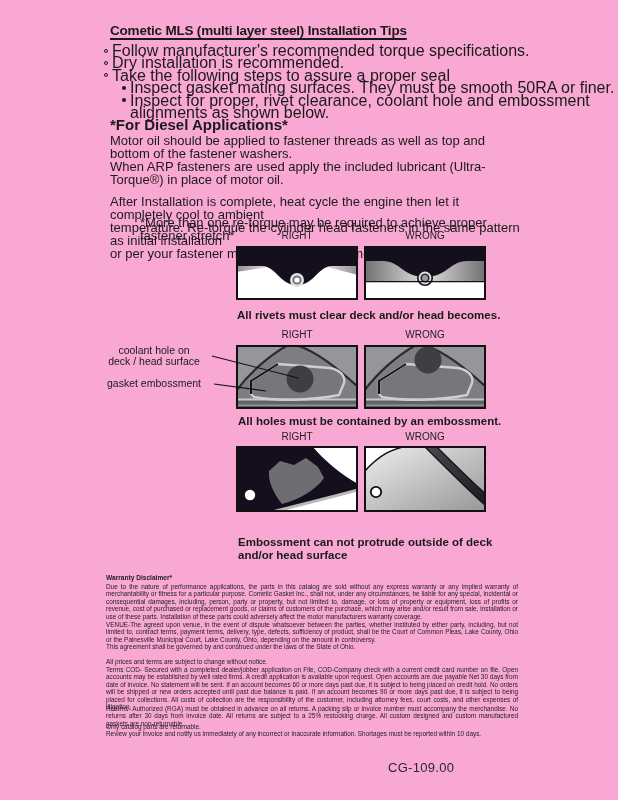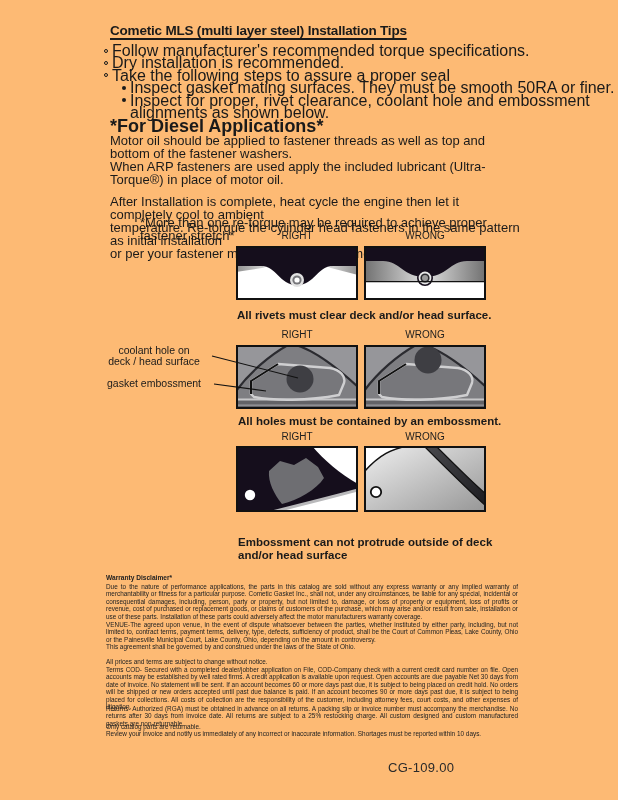--- a/index.html
+++ b/index.html
@@ -1,32 +1,32 @@
 <!DOCTYPE html>
 <html><head>
 <meta charset="utf-8">
 <style>
   * { margin:0; padding:0; box-sizing:border-box; }
   html,body { background:#ffffff; }
-  .page { position:relative; width:618px; height:800px; background:#fdba74;
+  .page { position:relative; width:618px; height:800px; background:#f9a8d4;
           font-family:"Liberation Sans", sans-serif; color:#1a1a1a; overflow:hidden; }
   .abs { position:absolute; }
 
   .title { left:110px; top:23px; font-size:13.5px; font-weight:bold; letter-spacing:-0.2px;
            text-decoration:underline; text-underline-offset:3px; text-decoration-thickness:1.5px; }
 
   .tips { left:104px; top:45px; font-size:16px; line-height:12.4px; }
   .tip-row { display:flex; align-items:flex-start; }
   .marker-circle { width:4px; height:4px; border:1px solid #1a1a1a; border-radius:50%;
                    margin:3.5px 4px 0 0; flex:none; }
   .marker-dot { width:4px; height:4px; background:#1a1a1a; border-radius:50%;
                 margin:3.5px 4px 0 0; flex:none; }
   .sub { margin-left:18px; }
 
-  .h2 { left:110px; top:116px; font-size:18px; font-weight:bold; }
+  .h2 { left:110px; top:116px; font-size:15px; font-weight:bold; }
   .para { left:110px; width:414px; font-size:13px; line-height:13px; white-space:pre-line; }
   #p1 { top:134px; } #p2 { top:167px;margin-top:28px; } #note { top:216px;padding-left:30px; }
 
   .dlabel { font-size:10px; color:#1d1d1d; text-align:center; width:122px; }
   .cap { font-size:11.5px; font-weight:bold; line-height:12.5px; white-space:pre-line; }
   .dbox { position:absolute; width:122px; }
   .dbox svg { display:block; }
   .ptr { font-size:10.5px; line-height:11px; text-align:center; width:118px; left:95px;
          white-space:pre-line; }
 
@@ -118,21 +118,21 @@
         <circle cx="61" cy="32" r="8" fill="#150e1c"></circle>
         <circle cx="61" cy="32" r="6.4" fill="#e8e8e8"></circle>
         <circle cx="61" cy="32" r="4.6" fill="#2a2a2e"></circle>
         <circle cx="61" cy="32" r="3" fill="#9a9a9a"></circle>
       </g>
       <line x1="0" y1="35.6" x2="122" y2="35.6" stroke="#111" stroke-width="1.3"></line>
       <rect x="1" y="1" width="120" height="52" fill="none" stroke="#111" stroke-width="2"></rect>
     </svg>
   </div>
 
-  <div class="abs cap" style="left:237px; top:309px;">All rivets must clear deck and/or head surface.</div>
+  <div class="abs cap" style="left:237px; top:309px;">All rivets must clear deck and/or head becomes.</div>
 
   <div class="abs dlabel" style="left:236px; top:329px;">RIGHT</div>
   <div class="abs dlabel" style="left:364px; top:329px;">WRONG</div>
 
   <div class="abs ptr" style="top:345px;">coolant hole on
 deck / head surface</div>
   <div class="abs ptr" style="top:378px;">gasket embossment</div>
 
   <div class="dbox" style="left:236px; top:345px;">
     <svg width="122" height="64" viewBox="0 0 122 64">

